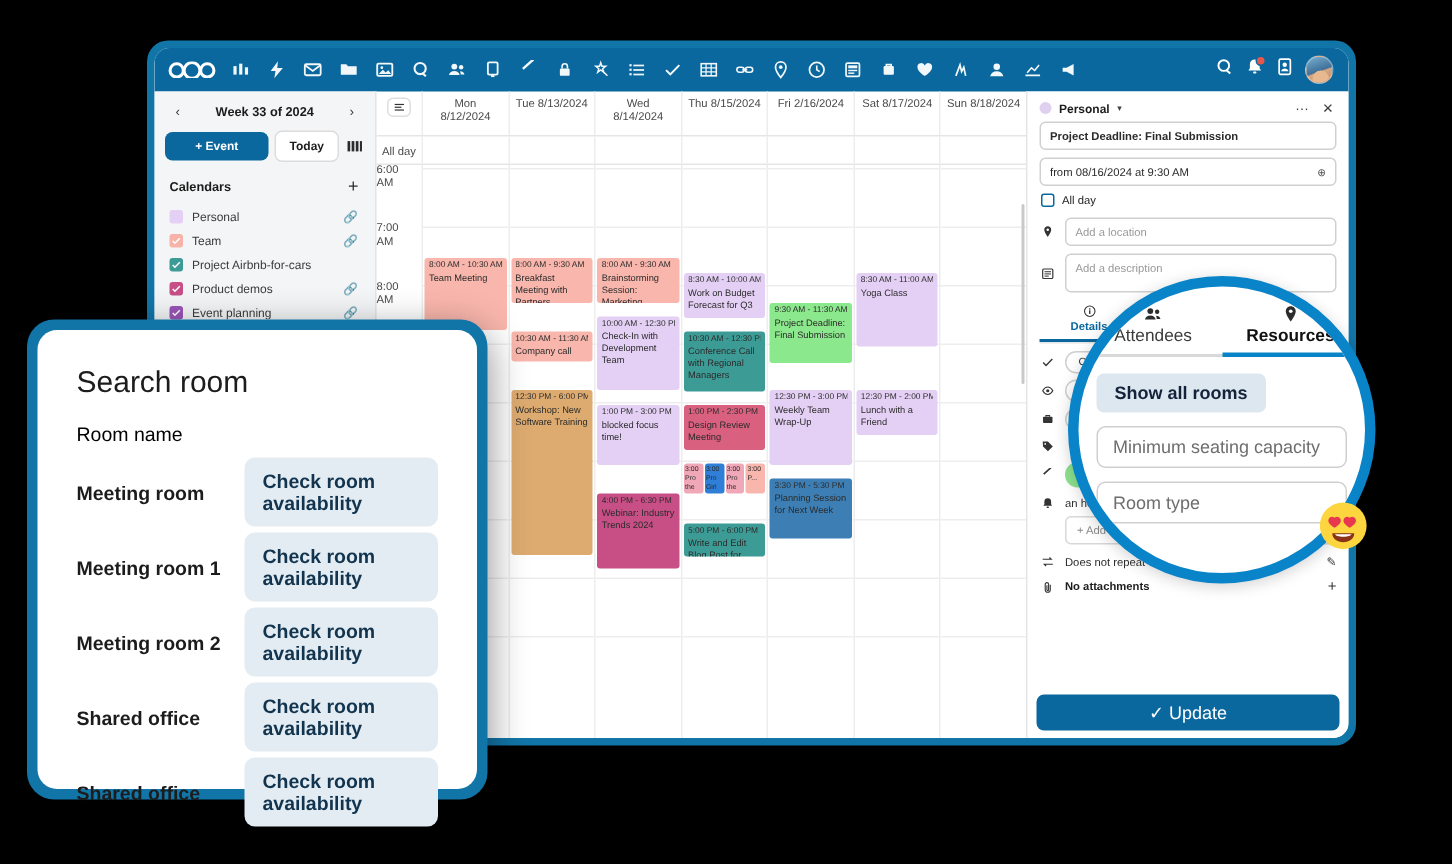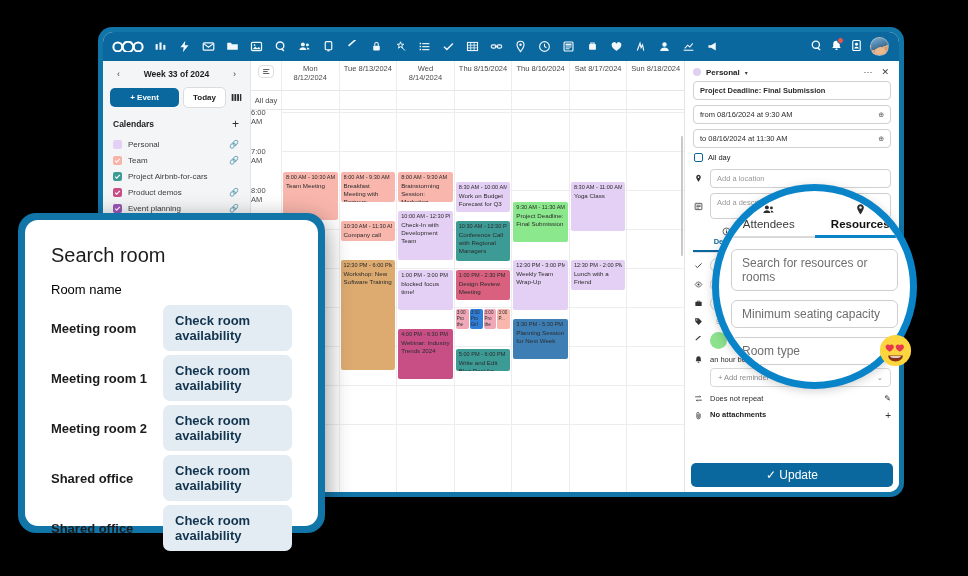--- a/index.html
+++ b/index.html
@@ -577,21 +577,21 @@
   </div>
   <div class="dcol">
     <div>Wed</div>
     <div>8/14/2024</div>
   </div>
   <div class="dcol">
     <div>Thu 8/15/2024</div>
 
   </div>
   <div class="dcol">
-    <div>Thu 8/16/2024</div>
+    <div>Fri 2/16/2024</div>
 
   </div>
   <div class="dcol">
     <div>Sat 8/17/2024</div>
 
   </div>
   <div class="dcol">
     <div>Sun 8/18/2024</div>
 
   </div>
@@ -794,24 +794,20 @@
         <span class="ep-ic">✕</span>
       </div>
       <div class="ep-body">
         <div class="fld title">
           <span class="v">Project Deadline: Final Submission</span>
         </div>
         <div class="fld">
           <span class="v">from 08/16/2024 at 9:30 AM</span>
           <span class="gl">⊕</span>
         </div>
-        <div class="fld">
-          <span class="v">to 08/16/2024 at 11:30 AM</span>
-          <span class="gl">⊕</span>
-        </div>
         <div class="allday-row">
           <span class="cbox"></span>
           <span>All day</span>
         </div>
         <div class="irow">
           <span class="ico">
                 <svg viewBox="0 0 16 16">
                   <path d="M8 1.4c-2.3 0-4.1 1.8-4.1 4.1C3.9 8.6 8 14 8 14s4.1-5.4 4.1-8.5c0-2.3-1.8-4.1-4.1-4.1z"></path>
                   <circle cx="8" cy="5.5" r="1.5" fill="#fff"></circle>
                 </svg>
@@ -961,21 +957,21 @@
     <span>Attendees</span>
   </div>
   <div class="mag-tab active">
     <span><svg viewBox="0 0 16 16">
               <path d="M8 1.4c-2.3 0-4.1 1.8-4.1 4.1C3.9 8.6 8 14 8 14s4.1-5.4 4.1-8.5c0-2.3-1.8-4.1-4.1-4.1z"></path>
               <circle cx="8" cy="5.5" r="1.5" fill="#fff"></circle>
             </svg></span>
     <span>Resources</span>
   </div>
       </div>
-    <div class="mag-inp">Search for resources or rooms</div>
+    <div class="mag-chip">Show all rooms</div>
     <div class="mag-inp">Minimum seating capacity</div>
     <div class="mag-inp">Room type</div>
   </div>
 </div>
 <div class="emoji">
   <svg viewBox="0 0 36 36" width="33" height="33">
     <circle cx="18" cy="18" r="17" fill="#fcd53f"></circle>
     <path d="M10.2 11.2c1.6-1.4 3.8-.6 4.4 1.2.6 1.8-.8 3.8-4.4 6-3.6-2.2-5-4.2-4.4-6 .6-1.8 2.8-2.6 4.4-1.2z" fill="#e8384f" transform="translate(1.5,1)"></path>
     <path d="M10.2 11.2c1.6-1.4 3.8-.6 4.4 1.2.6 1.8-.8 3.8-4.4 6-3.6-2.2-5-4.2-4.4-6 .6-1.8 2.8-2.6 4.4-1.2z" fill="#e8384f" transform="translate(12.5,1)"></path>
     <path d="M10 23.5c0 4 3.6 6.5 8 6.5s8-2.5 8-6.5z" fill="#8a3316"></path>

